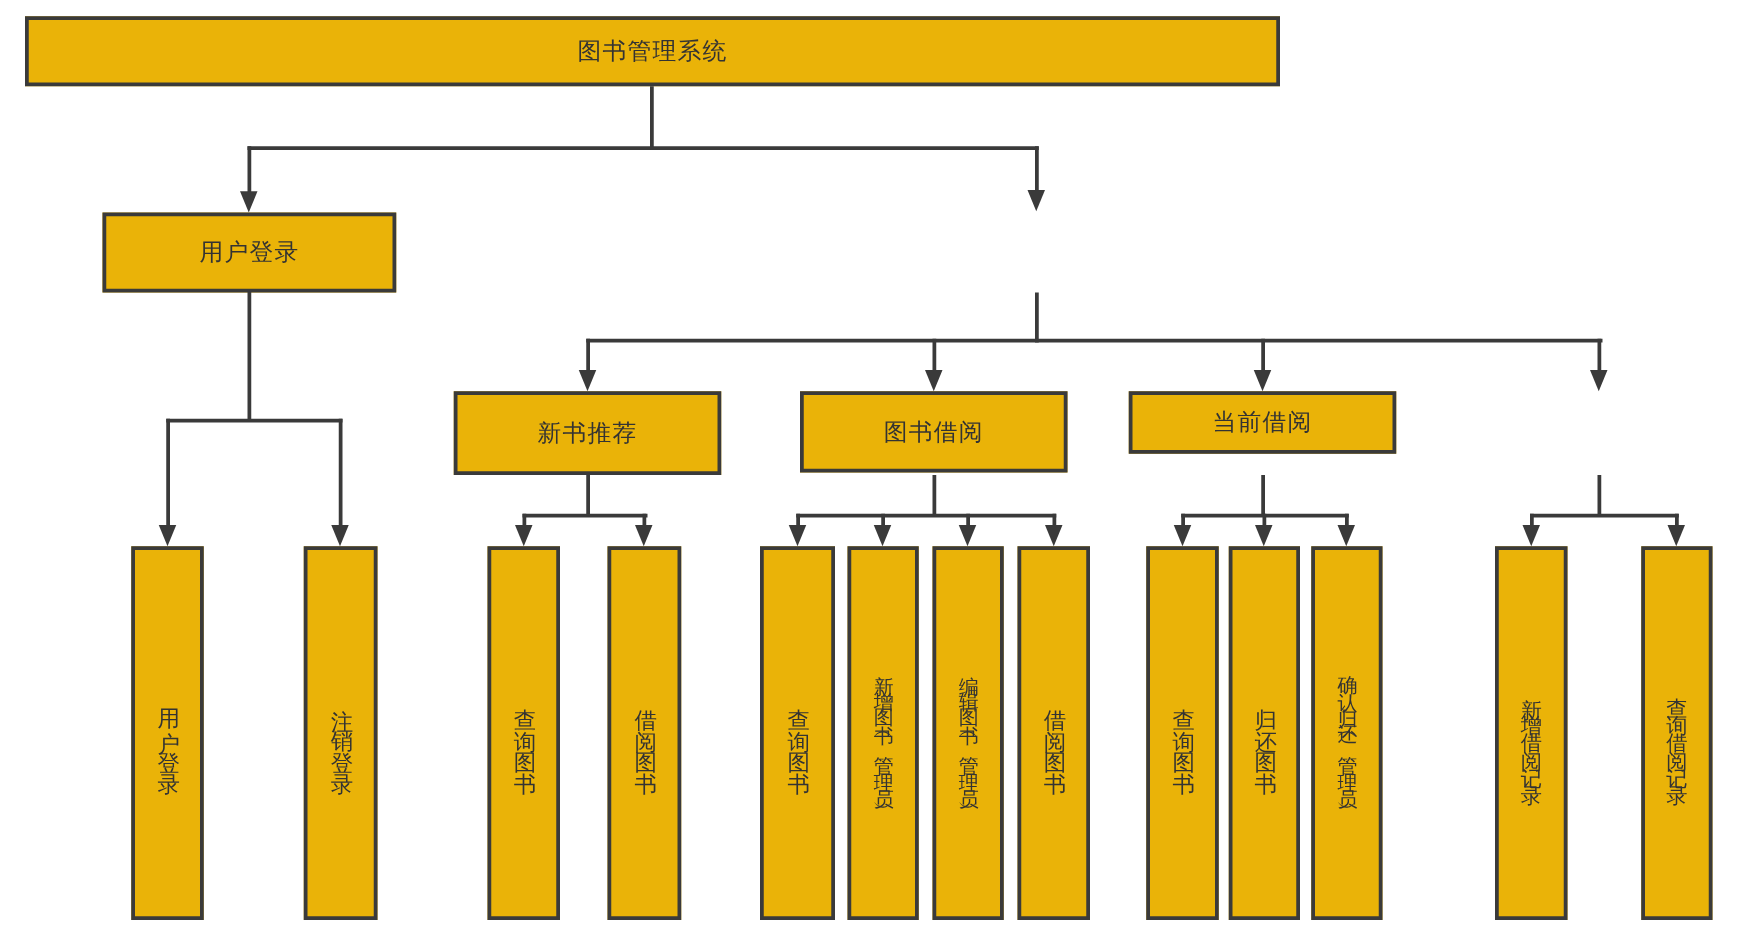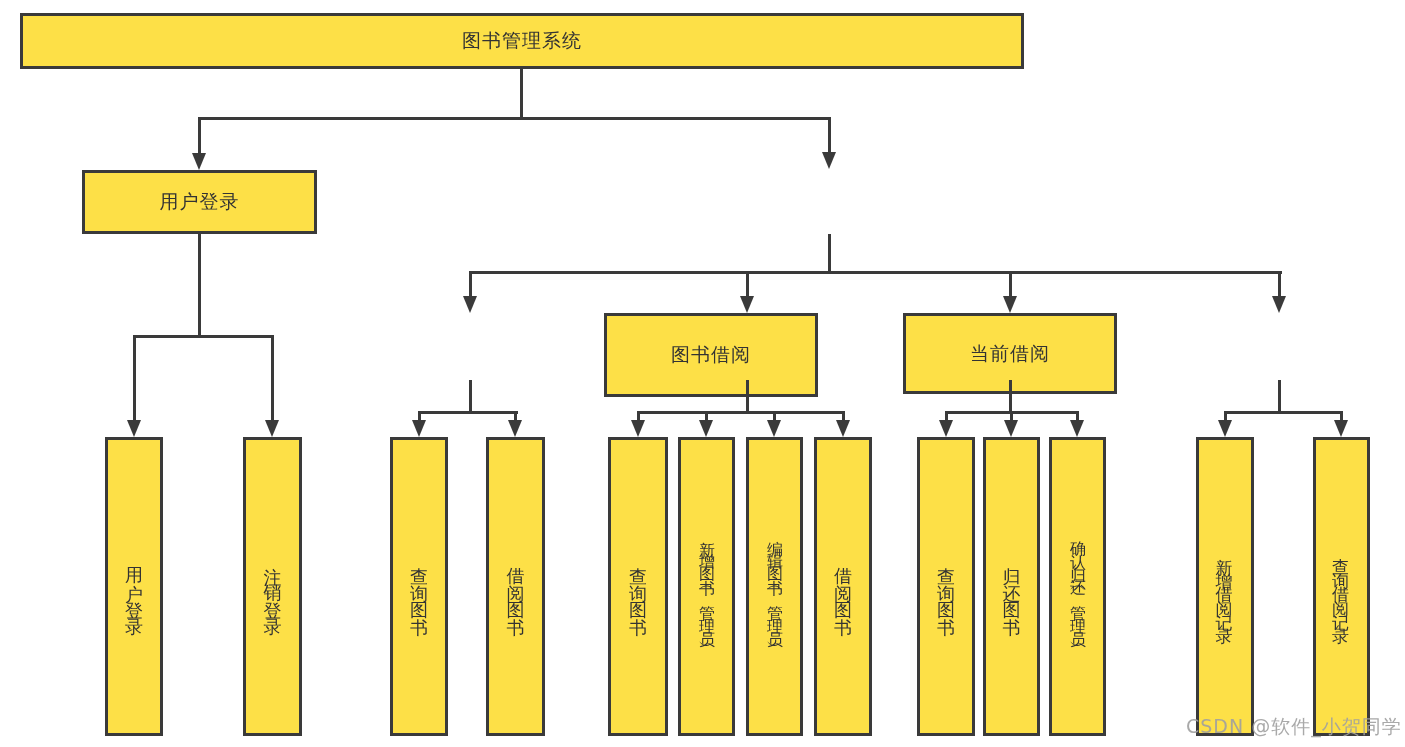--- a/index.html
+++ b/index.html
@@ -11,21 +11,21 @@
     position:relative;
     width:1405px;
     height:747px;
     background:#ffffff;
     overflow:hidden;
   }
   .box{
     position:absolute;
     box-sizing:border-box;
     border:3px solid #3a3a3a;
-    background:#fde047;
+    background:#eab308;
     color:#333333;
     display:flex;
     align-items:center;
     justify-content:center;
   }
   .hbox{
     font-size:19px;
     letter-spacing:1px;
   }
   .vbox{
@@ -83,22 +83,23 @@
   <div class="ln" style="left:469px;top:271px;width:813px;height:3px"></div>
   <div class="ln" style="left:469px;top:271px;width:3px;height:26px"></div>
   <div class="ln" style="left:746px;top:271px;width:3px;height:26px"></div>
   <div class="ln" style="left:1009px;top:271px;width:3px;height:26px"></div>
   <div class="ln" style="left:1278px;top:271px;width:3px;height:26px"></div>
   <div class="arrow" style="left:463px;top:296px"></div>
   <div class="arrow" style="left:740px;top:296px"></div>
   <div class="arrow" style="left:1003px;top:296px"></div>
   <div class="arrow" style="left:1272px;top:296px"></div>
 
-  <div class="box hbox" style="left:604px;top:313px;width:214px;height:84px">图书借阅</div>
-  <div class="box hbox" style="left:903px;top:313px;width:214px;height:81px">当前借阅</div>
+  <div class="box hbox" style="left:363px;top:313px;width:214px;height:67px">新书推荐</div>
+  <div class="box hbox" style="left:640px;top:313px;width:214px;height:65px">图书借阅</div>
+  <div class="box hbox" style="left:903px;top:313px;width:214px;height:50px">当前借阅</div>
 
   <div class="ln" style="left:469px;top:380px;width:3px;height:33px"></div>
   <div class="ln" style="left:418px;top:411px;width:100px;height:3px"></div>
   <div class="ln" style="left:418px;top:411px;width:3px;height:11px"></div>
   <div class="ln" style="left:514px;top:411px;width:3px;height:11px"></div>
   <div class="arrow" style="left:412px;top:420px"></div>
   <div class="arrow" style="left:508px;top:420px"></div>
 
   <div class="ln" style="left:746px;top:380px;width:3px;height:33px"></div>
   <div class="ln" style="left:637px;top:411px;width:208px;height:3px"></div>
@@ -138,15 +139,14 @@
   <div class="box vbox vbox-9" style="left:746px;top:437px;width:57px;height:299px">编辑图书（管理员）</div>
   <div class="box vbox vbox-4" style="left:814px;top:437px;width:58px;height:299px">借阅图书</div>
 
   <div class="box vbox vbox-4" style="left:917px;top:437px;width:58px;height:299px">查询图书</div>
   <div class="box vbox vbox-4" style="left:983px;top:437px;width:57px;height:299px">归还图书</div>
   <div class="box vbox vbox-9" style="left:1049px;top:437px;width:57px;height:299px">确认归还（管理员）</div>
 
   <div class="box vbox vbox-6" style="left:1196px;top:437px;width:58px;height:299px">新增借阅记录</div>
   <div class="box vbox vbox-6" style="left:1313px;top:437px;width:57px;height:299px">查询借阅记录</div>
 
-  <div class="watermark">CSDN @软件_小贺同学</div>
 
 </div>
 
 </body></html>

